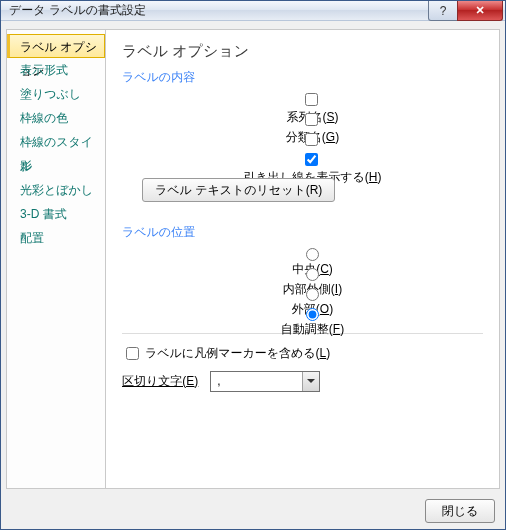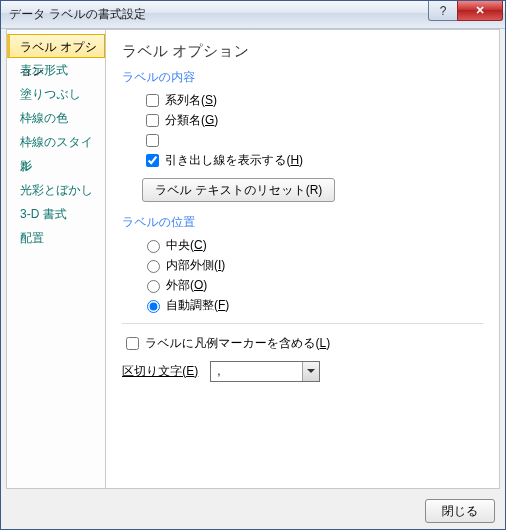--- a/index.html
+++ b/index.html
@@ -13,21 +13,21 @@
     overflow: hidden;
   }
   .window {
     width: 506px;
     height: 530px;
     background: #f0f0f0;
     border: 1px solid #3a5a8a;
     position: relative;
   }
   .titlebar {
-    height: 28px;
+    height: 20px;
     background: linear-gradient(#f4f7fc, #dfe7f2 45%, #cfd9e8 46%, #e7edf5);
     border-bottom: 1px solid #b8c6da;
     display: flex;
     align-items: center;
     padding-left: 8px;
     position: relative;
   }
   .titlebar .title {
     color: #1a1a1a;
     font-size: 12px;
@@ -108,27 +108,28 @@
   }
   .group-label {
     color: #3b82f6;
     margin: 6px 0 4px 0;
   }
   .opt-row {
     display: flex;
     align-items: center;
     height: 20px;
     padding-left: 20px;
+    flex-direction: column;
   }
   .opt-row input {
     margin-right: 6px;
   }
   .underline { text-decoration: underline; }
   .reset-btn {
-    margin: 8px 0 6px 20px;
+    margin: 8px 0 16px 20px;
     height: 24px;
     background: linear-gradient(#fdfdfd,#e6e6e6);
     border: 1px solid #9a9a9a;
     border-radius: 3px;
     padding: 0 12px;
     font-family: inherit;
     font-size: 12px;
     cursor: default;
   }
   hr.sep {

